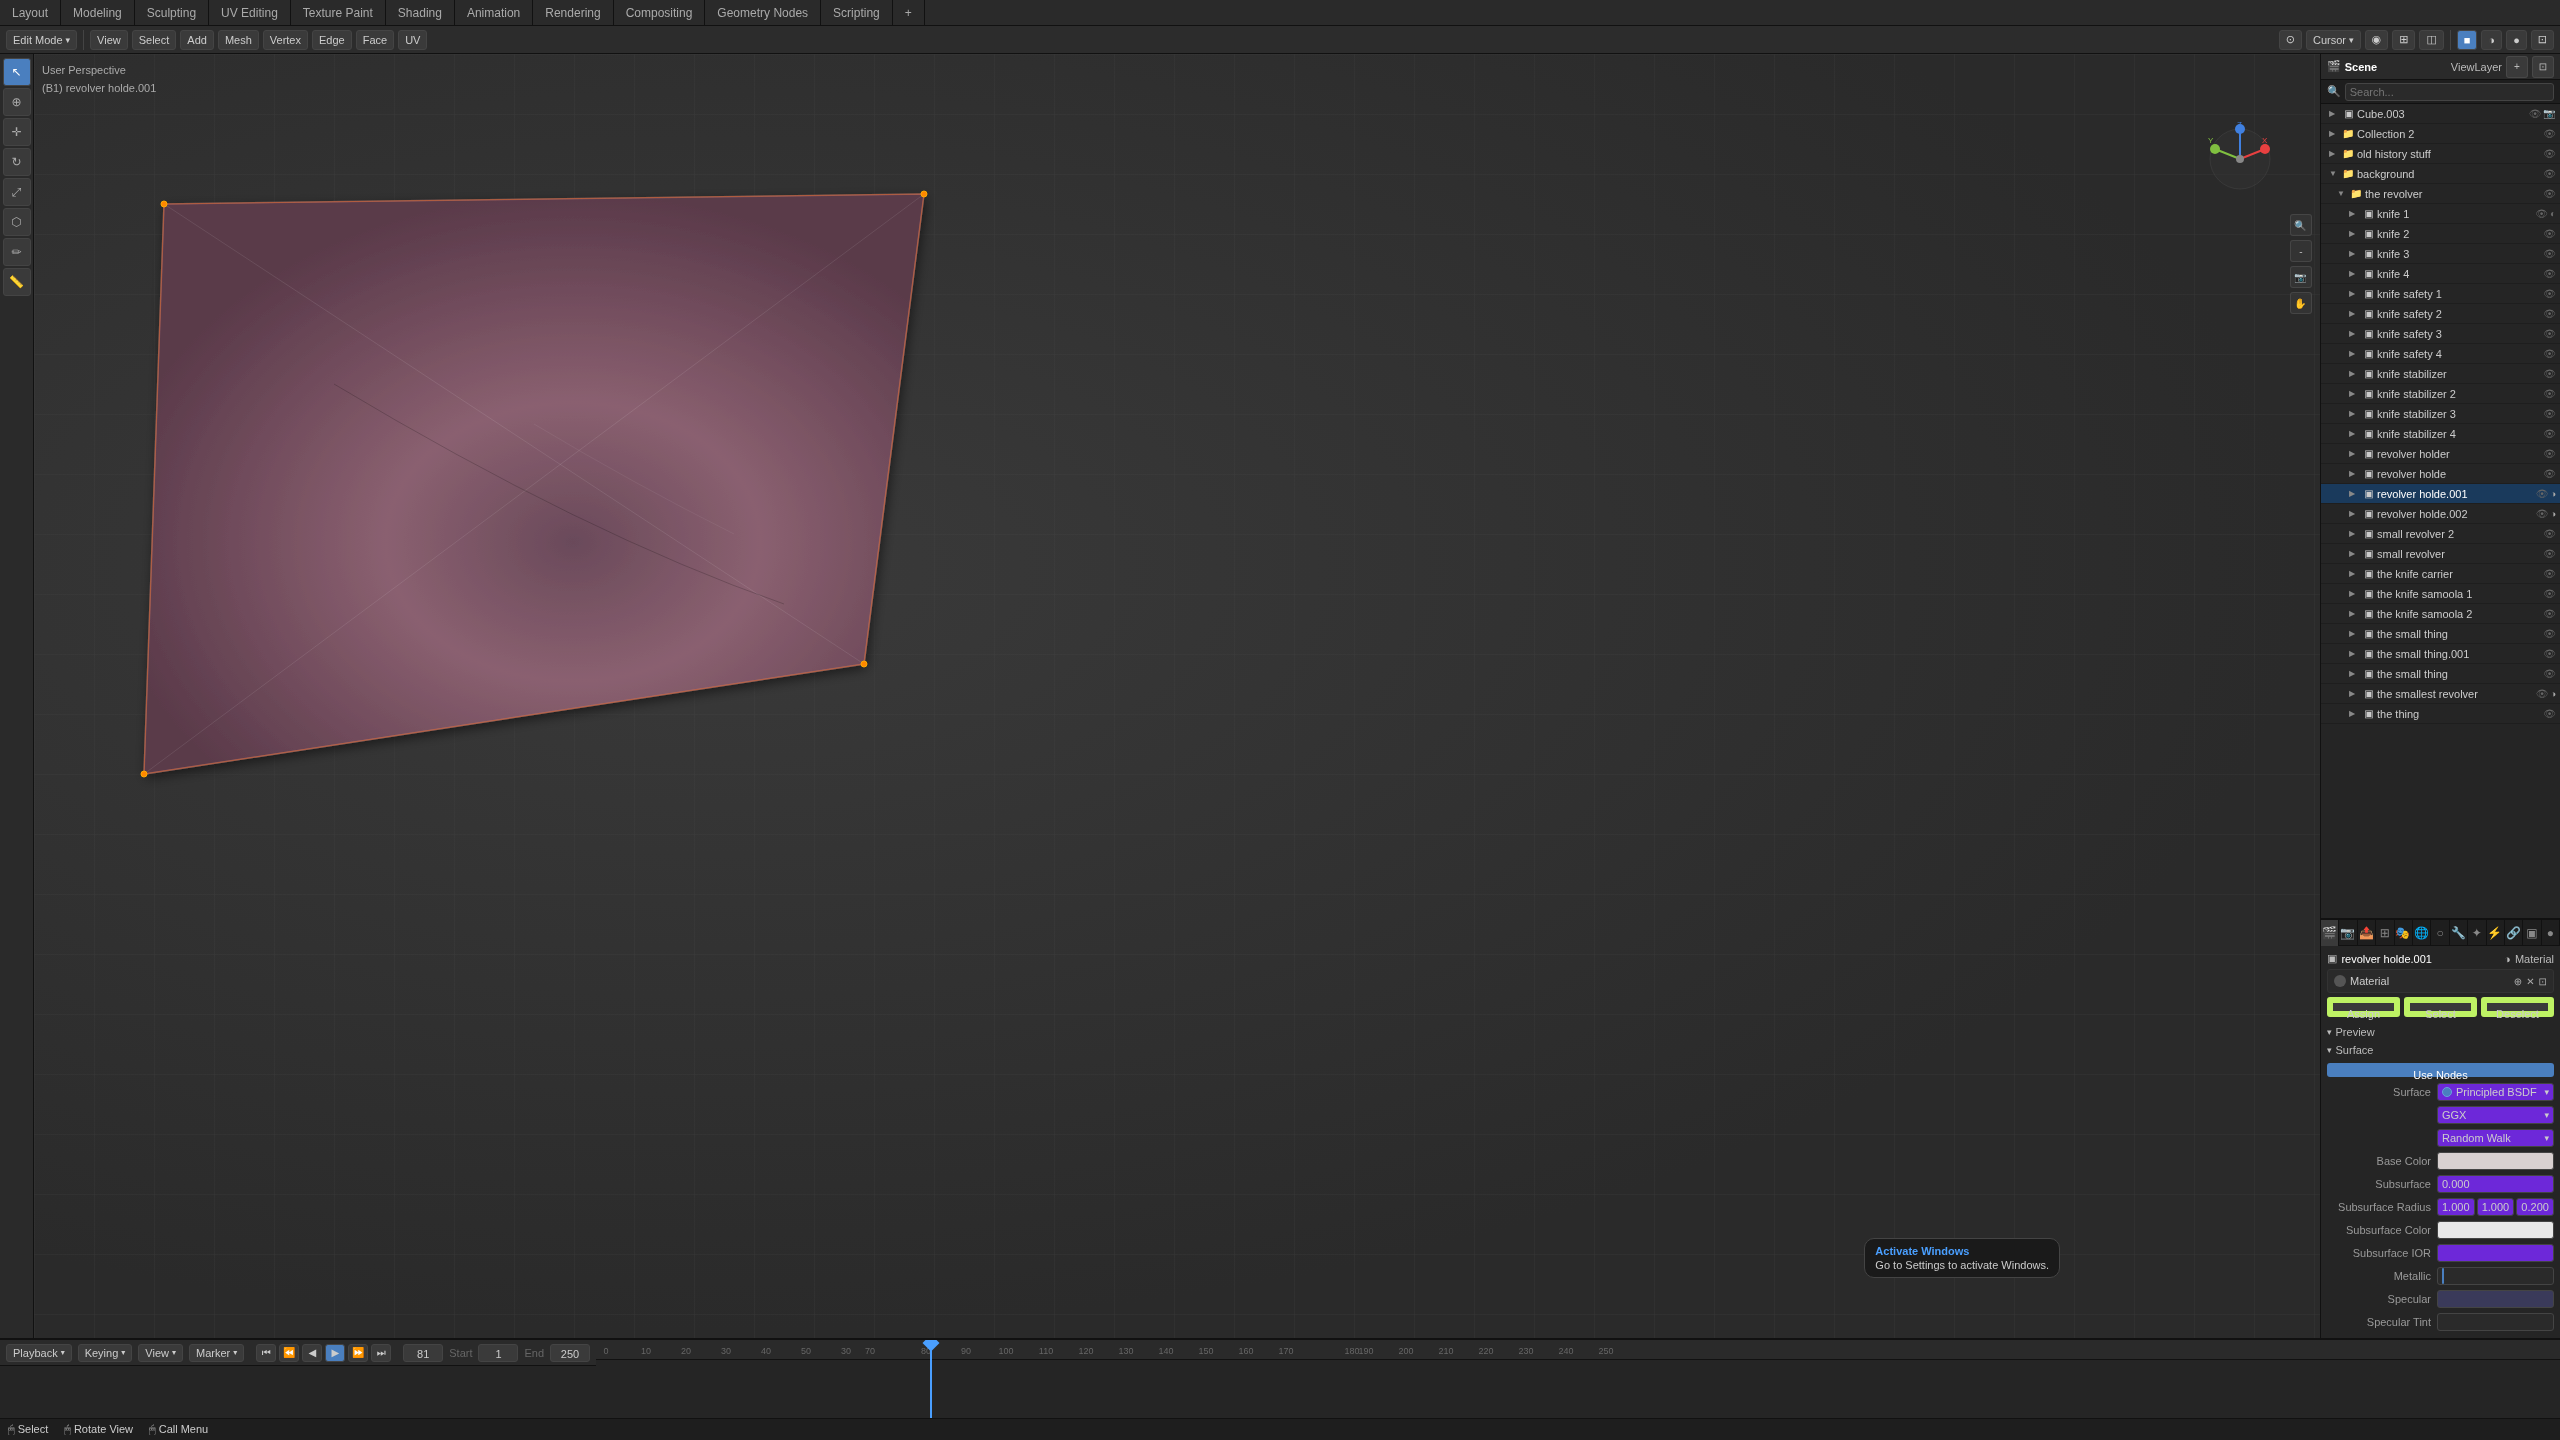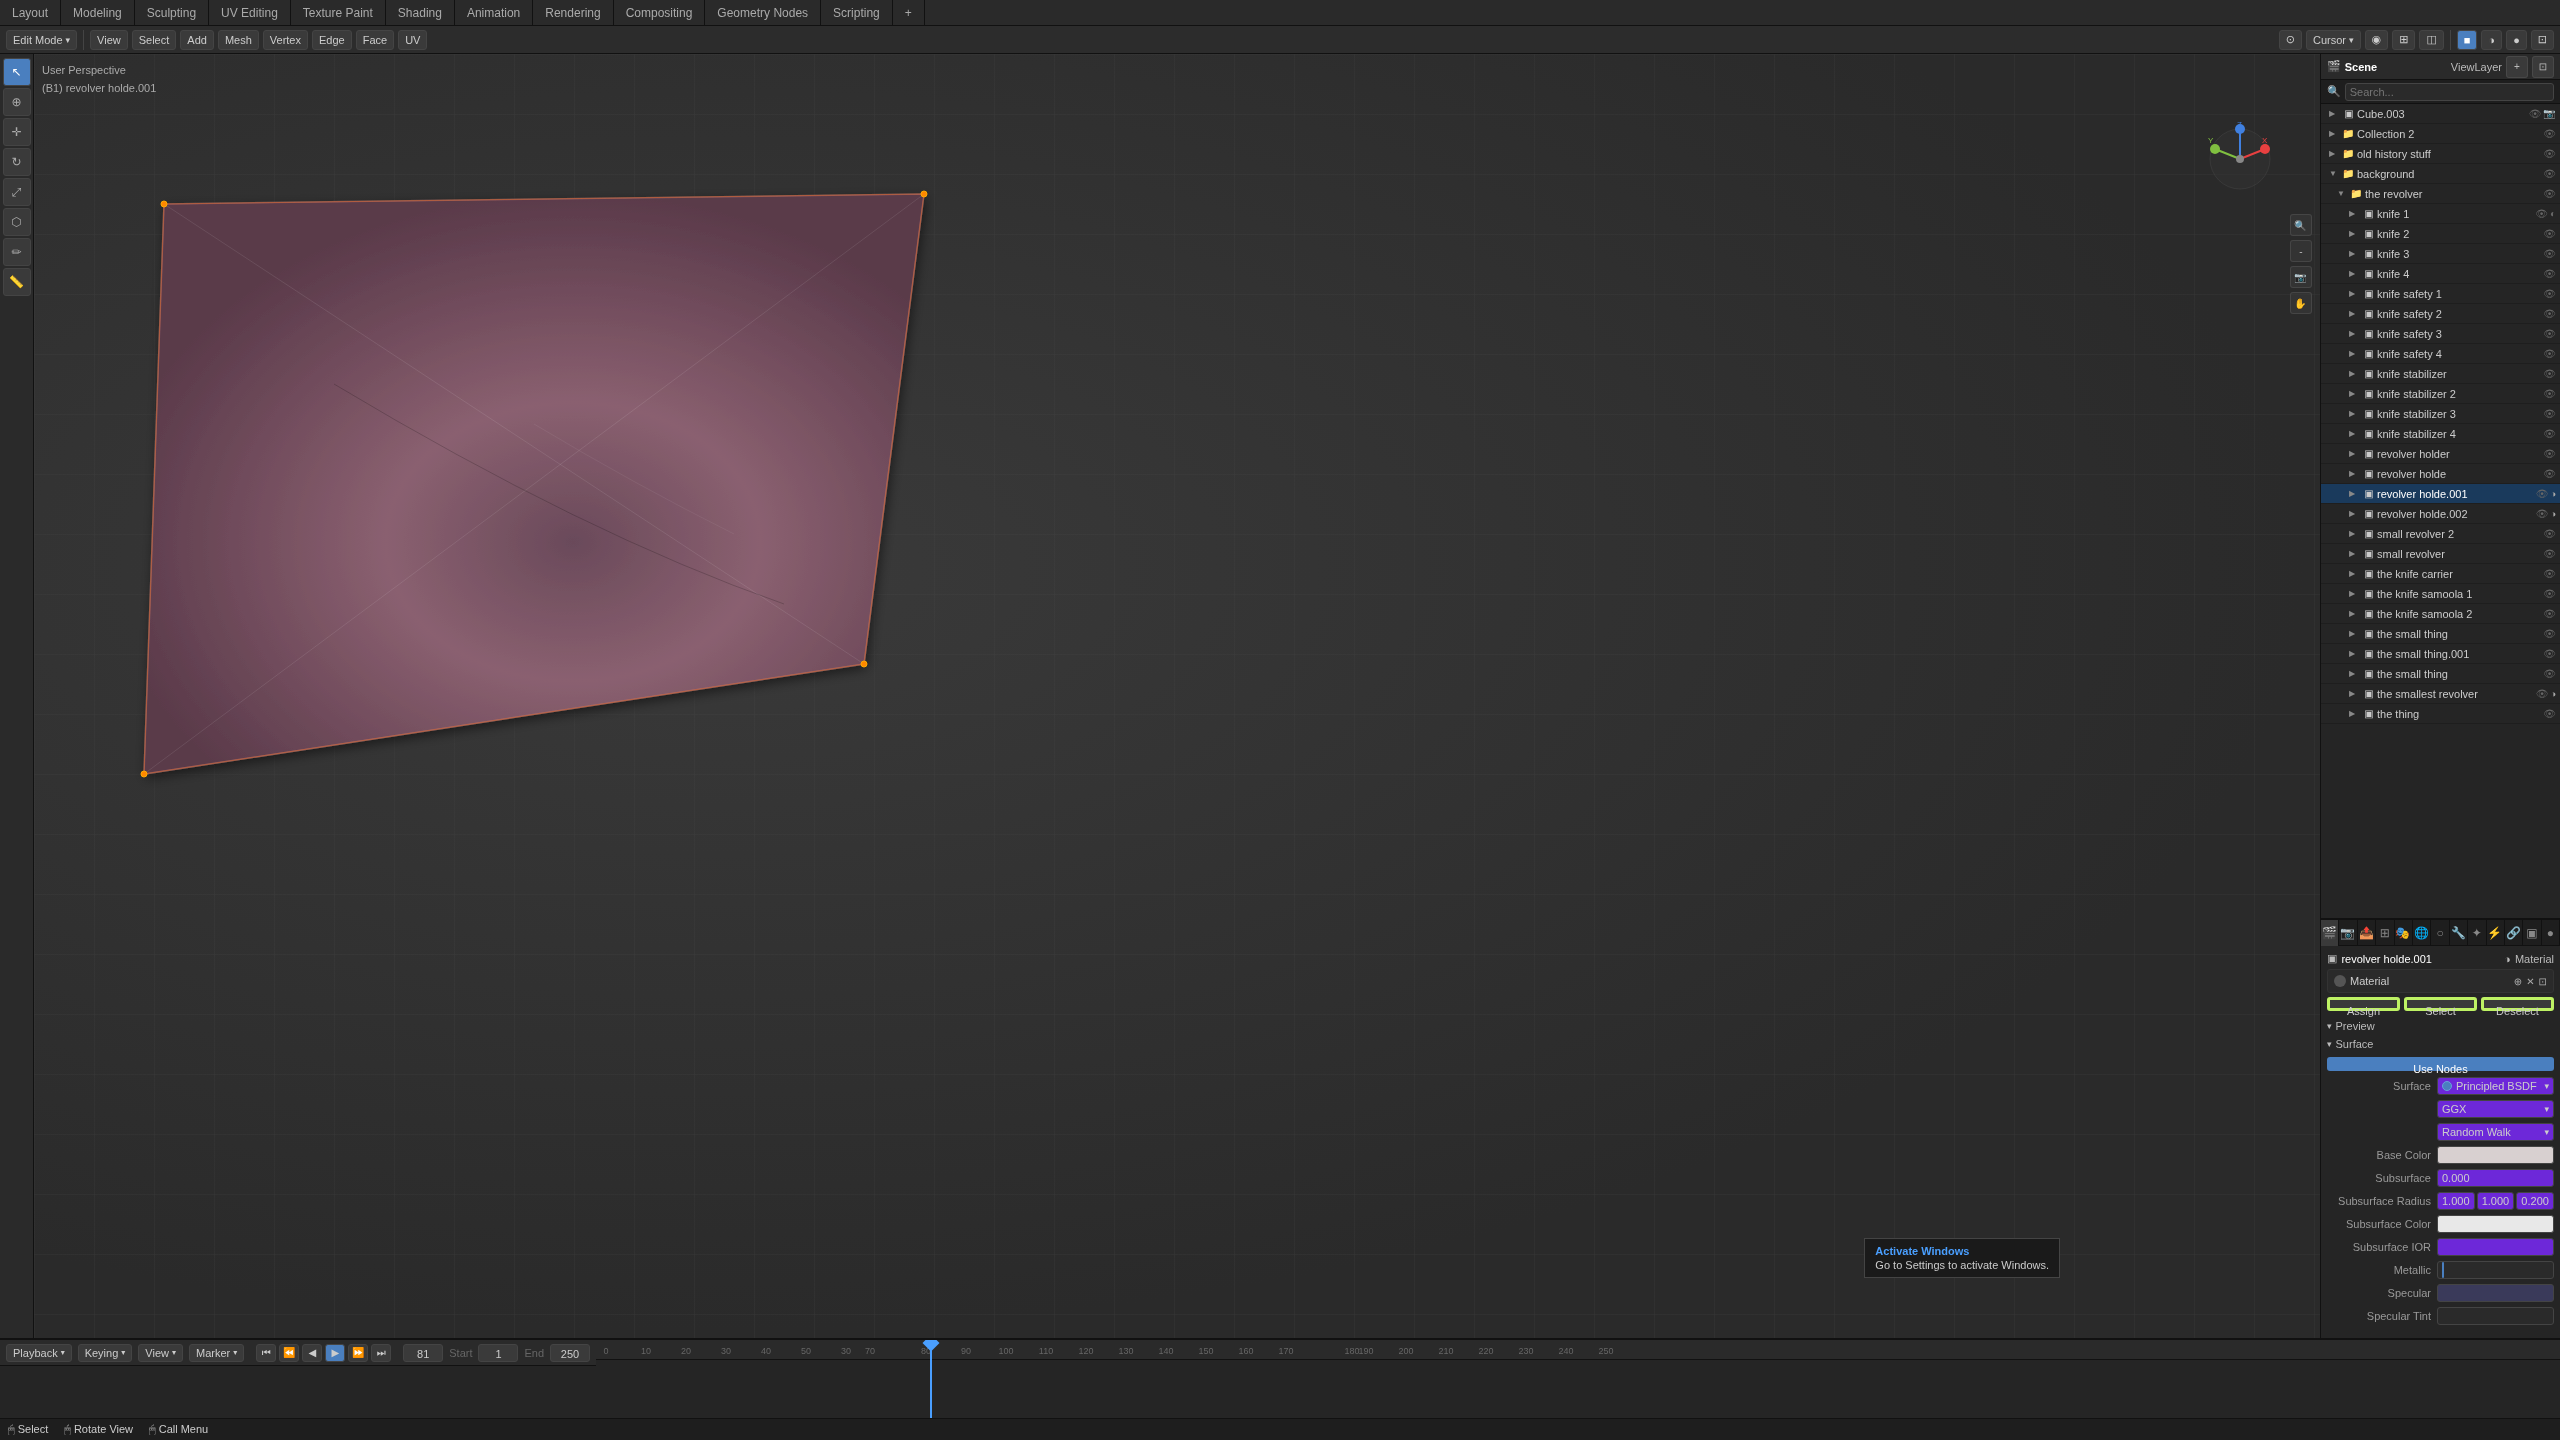--- a/index.html
+++ b/index.html
@@ -325,23 +325,23 @@
     }
     .mat-name { font-size: 11px; color: #ccc; flex: 1; }
 
     .mat-actions {
       display: flex;
       gap: 4px;
       margin-bottom: 6px;
     }
     .mat-btn {
       flex: 1;
-      height: 14px;
+      height: 20px;
       background: #3a3a3a;
-      border: 3px solid #bef264;
+      border: 6px solid #bef264;
       border-radius: 3px;
       color: #ccc;
       font-size: 11px;
       cursor: pointer;
       text-align: center;
       line-height: 22px;
     }
 
     .section-header {
       font-size: 11px;
@@ -543,21 +543,21 @@
     }
     .status-item span { color: #ccc; }
 
     
     .tooltip-overlay {
       position: absolute;
       bottom: 60px;
       right: 260px;
       background: #1a1a1a;
       border: 1px solid #444;
-      border-radius: 0;
+      border-radius: 10px;
       padding: 6px 10px;
       font-size: 11px;
       color: #ccc;
       z-index: 100;
     }
     .tooltip-title {
       color: #4a9fff;
       font-weight: bold;
       margin-bottom: 2px;
     }

